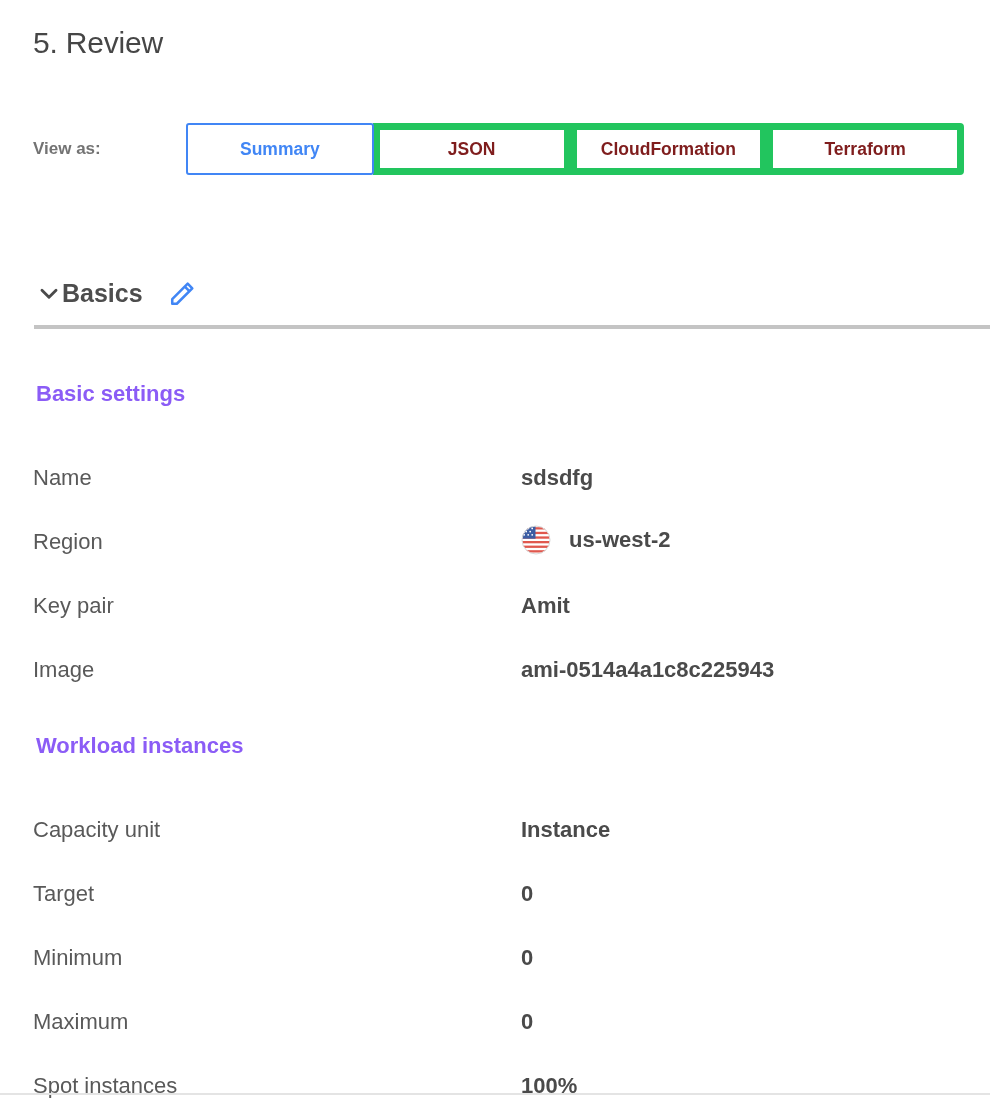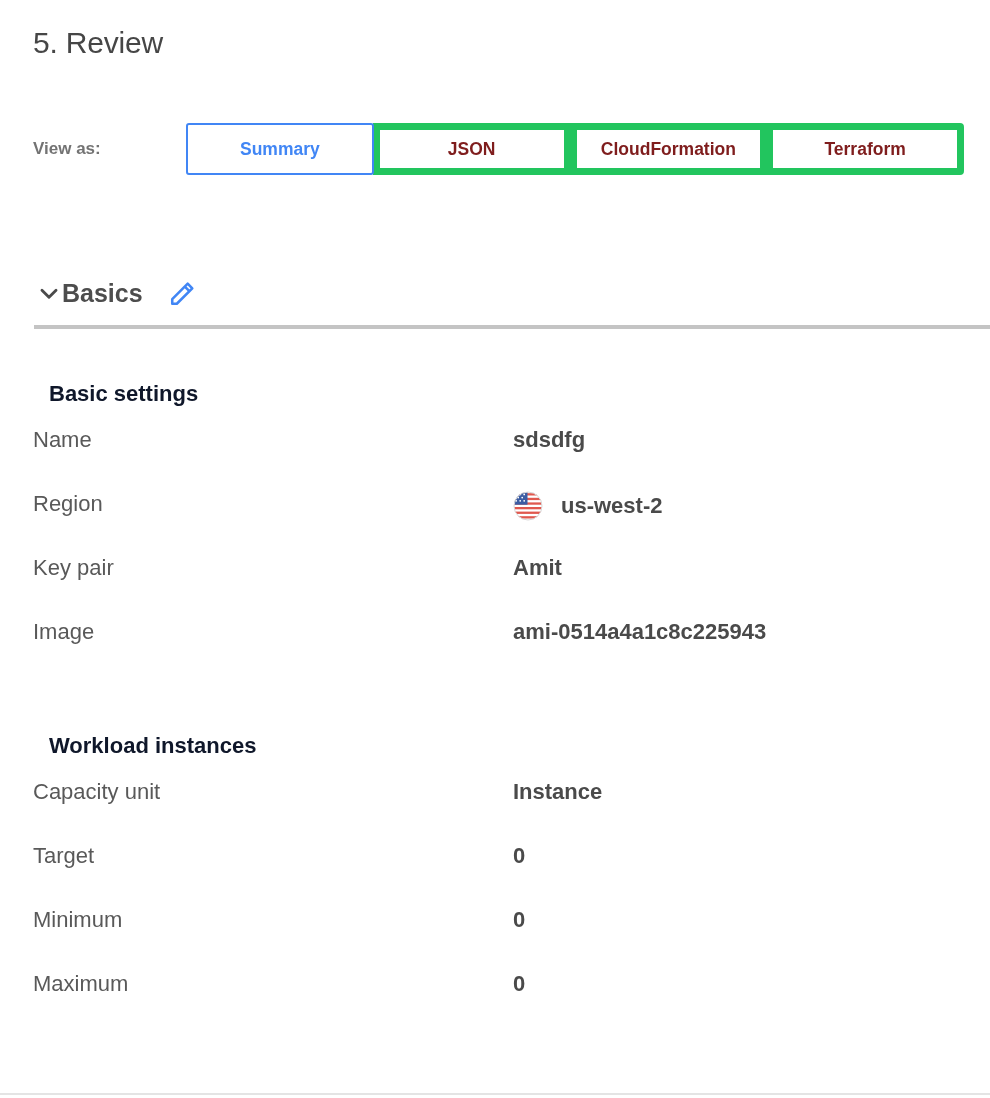--- a/index.html
+++ b/index.html
@@ -41,26 +41,26 @@
   .section-title { font-size: 25px; font-weight: 600; color: #4d4d4d; }
   .edit-btn { margin-left: 25px; width: 29px; height: 29px; cursor: pointer; display: flex; align-items: center; justify-content: center; }
 
   .section-divider {
     height: 4px; background: #c4c4c4;
     margin-left: 34px; margin-top: 17px;
   }
 
   
   .group-heading {
-    margin: 16px; font-size: 22px; font-weight: 700; color: #0f172a;
+    margin: 3px; font-size: 22px; font-weight: 700; color: #8b5cf6;
   }
   .group-basic   { margin-top: 52px; }
   .group-capacity{ margin-top: 50px; }
   .rows { margin-top: 20px; }
-  .kv-row { display: flex; align-items: flex-start; height: 64px; }
+  .kv-row { display: flex; align-items: flex-end; height: 64px; gap: 8px; }
   .kv-label { width: 480px; font-size: 22px; font-weight: 400; color: #595959; }
   .kv-value { display: flex; align-items: center; font-size: 22px; font-weight: 600; color: #4a4a4a; }
   .flag { width: 30px; height: 30px; margin-right: 18px; flex: 0 0 auto; }
 
   .bottom-divider {
     position: absolute; left: 0; right: 0; bottom: 3px;
     height: 2px; background: #e4e4e4;
   }
 </style>
 </head>
@@ -164,18 +164,22 @@
           <span class="kv-value">0</span>
         </div>
         <div class="kv-row">
           <span class="kv-label">Minimum</span>
           <span class="kv-value">0</span>
         </div>
         <div class="kv-row">
           <span class="kv-label">Maximum</span>
           <span class="kv-value">0</span>
         </div>
+        <div class="kv-row">
+          <span class="kv-label">Spot instances</span>
+          <span class="kv-value">100%</span>
+        </div>
       </div>
     </div>
   </div>
 
   <div class="bottom-divider"></div>
 </div>
 
 </body></html>

